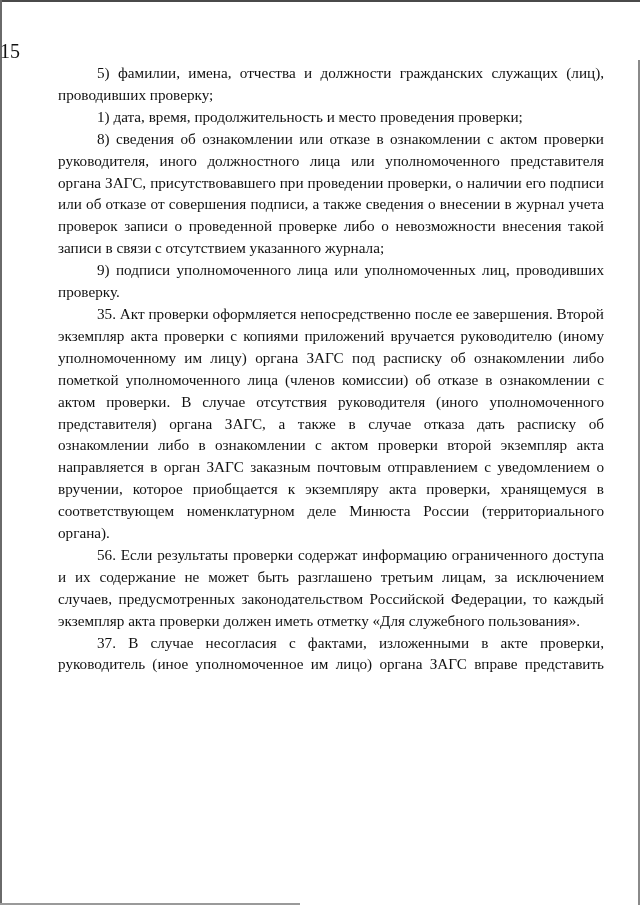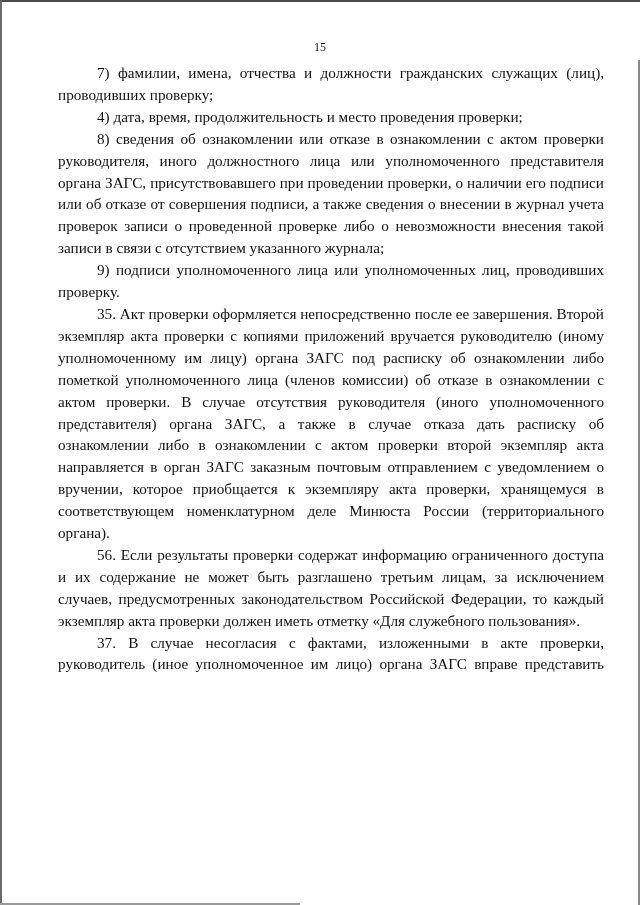--- a/index.html
+++ b/index.html
@@ -53,22 +53,22 @@
       bottom: 0;
       width: 300px;
       height: 2px;
       background: #9a9a9a;
     }
     .page-number {
       position: absolute;
       top: 40px;
       left: 0;
       width: 640px;
-      text-align: center;
-      font-size: 12px;
+      text-align: left;
+      font-size: 20px;
     }
     .text-block {
       position: absolute;
       left: 58px;
       top: 62px;
       width: 546px;
       font-size: 15.2px;
       line-height: 21.9px;
     }
     .para {
@@ -86,21 +86,21 @@
 
 <div class="page">
   <div class="scan-border-top"></div>
   <div class="scan-border-left"></div>
   <div class="scan-border-right"></div>
   <div class="scan-border-bottom"></div>
 
   <div class="page-number">15</div>
 
   <div class="text-block">
-    <p class="para">7) фамилии, имена, отчества и должности гражданских служащих (лиц), проводивших проверку;</p>
-    <p class="para">4) дата, время, продолжительность и место проведения проверки;</p>
+    <p class="para">5) фамилии, имена, отчества и должности гражданских служащих (лиц), проводивших проверку;</p>
+    <p class="para">1) дата, время, продолжительность и место проведения проверки;</p>
     <p class="para">8) сведения об ознакомлении или отказе в ознакомлении с актом проверки руководителя, иного должностного лица или уполномоченного представителя органа ЗАГС, присутствовавшего при проведении проверки, о наличии его подписи или об отказе от совершения подписи, а также сведения о внесении в журнал учета проверок записи о проведенной проверке либо о невозможности внесения такой записи в связи с отсутствием указанного журнала;</p>
     <p class="para">9) подписи уполномоченного лица или уполномоченных лиц, проводивших проверку.</p>
     <p class="para">35. Акт проверки оформляется непосредственно после ее завершения. Второй экземпляр акта проверки с копиями приложений вручается руководителю (иному уполномоченному им лицу) органа ЗАГС под расписку об ознакомлении либо пометкой уполномоченного лица (членов комиссии) об отказе в ознакомлении с актом проверки. В случае отсутствия руководителя (иного уполномоченного представителя) органа ЗАГС, а также в случае отказа дать расписку об ознакомлении либо в ознакомлении с актом проверки второй экземпляр акта направляется в орган ЗАГС заказным почтовым отправлением с уведомлением о вручении, которое приобщается к экземпляру акта проверки, хранящемуся в соответствующем номенклатурном деле Минюста России (территориального органа).</p>
     <p class="para">56. Если результаты проверки содержат информацию ограниченного доступа и их содержание не может быть разглашено третьим лицам, за исключением случаев, предусмотренных законодательством Российской Федерации, то каждый экземпляр акта проверки должен иметь отметку «Для служебного пользования».</p>
     <p class="para last-justify">37. В случае несогласия с фактами, изложенными в акте проверки, руководитель (иное уполномоченное им лицо) органа ЗАГС вправе представить</p>
   </div>
 </div>
 
 </body></html>

